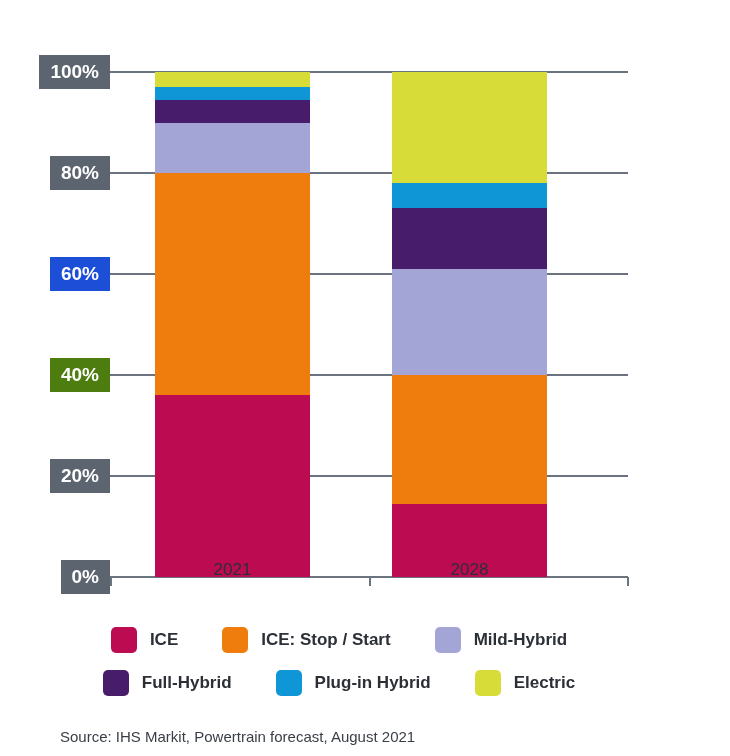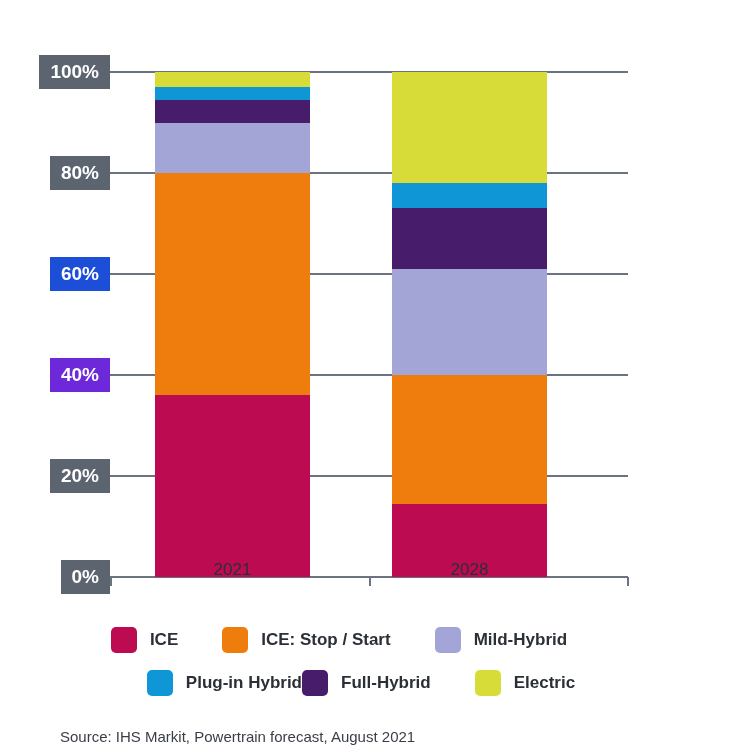--- a/index.html
+++ b/index.html
@@ -148,21 +148,21 @@
       <div class="gridline" style="top: 100px; background: rgb(107, 114, 128);"></div>
       <div class="ytick-wrap" style="top: 101px;">
         <div class="ytick" style="background: rgb(92, 100, 112);">80%</div>
       </div>
       <div class="gridline" style="top: 201px; background: rgb(107, 114, 128);"></div>
       <div class="ytick-wrap" style="top: 202px;">
         <div class="ytick" style="background: #1d4ed8;">60%</div>
       </div>
       <div class="gridline" style="top: 302px; background: rgb(107, 114, 128);"></div>
       <div class="ytick-wrap" style="top: 303px;">
-        <div class="ytick" style="background: #6d28d9;">40%</div>
+        <div class="ytick" style="background: #4d7c0f;">40%</div>
       </div>
       <div class="gridline" style="top: 403px; background: rgb(107, 114, 128);"></div>
       <div class="ytick-wrap" style="top: 404px;">
         <div class="ytick" style="background: rgb(92, 100, 112);">20%</div>
       </div>
       <div class="gridline baseline" style="top: 504px; background: rgb(107, 114, 128);"></div>
       <div class="ytick-wrap" style="top: 505px;">
         <div class="ytick" style="background: rgb(92, 100, 112);">0%</div>
       </div>
       <div class="bar" style="left: 45px; width: 155px; height: 505px;">
@@ -198,29 +198,29 @@
         <div class="legend-item" style="margin-left: 44px;">
           <span class="legend-swatch" style="background: rgb(238, 125, 14);"></span>
           <span class="legend-label">ICE: Stop / Start</span>
         </div>
         <div class="legend-item" style="margin-left: 44px;">
           <span class="legend-swatch" style="background: rgb(163, 165, 214);"></span>
           <span class="legend-label">Mild-Hybrid</span>
         </div>
       </div>
       <div class="legend-row">
-        <div class="legend-item" style="margin-left: 44px;">
-          <span class="legend-swatch" style="background: rgb(14, 150, 214);"></span>
-          <span class="legend-label">Plug-in Hybrid</span>
-        </div>
         <div class="legend-item">
           <span class="legend-swatch" style="background: rgb(71, 28, 107);"></span>
           <span class="legend-label">Full-Hybrid</span>
         </div>
         <div class="legend-item" style="margin-left: 44px;">
+          <span class="legend-swatch" style="background: rgb(14, 150, 214);"></span>
+          <span class="legend-label">Plug-in Hybrid</span>
+        </div>
+        <div class="legend-item" style="margin-left: 44px;">
           <span class="legend-swatch" style="background: rgb(215, 220, 57);"></span>
           <span class="legend-label">Electric</span>
         </div>
       </div>
     </div>
 
   <div class="source" id="source-note">Source: IHS Markit, Powertrain forecast, August 2021</div>
 </div>
 
 </body></html>

